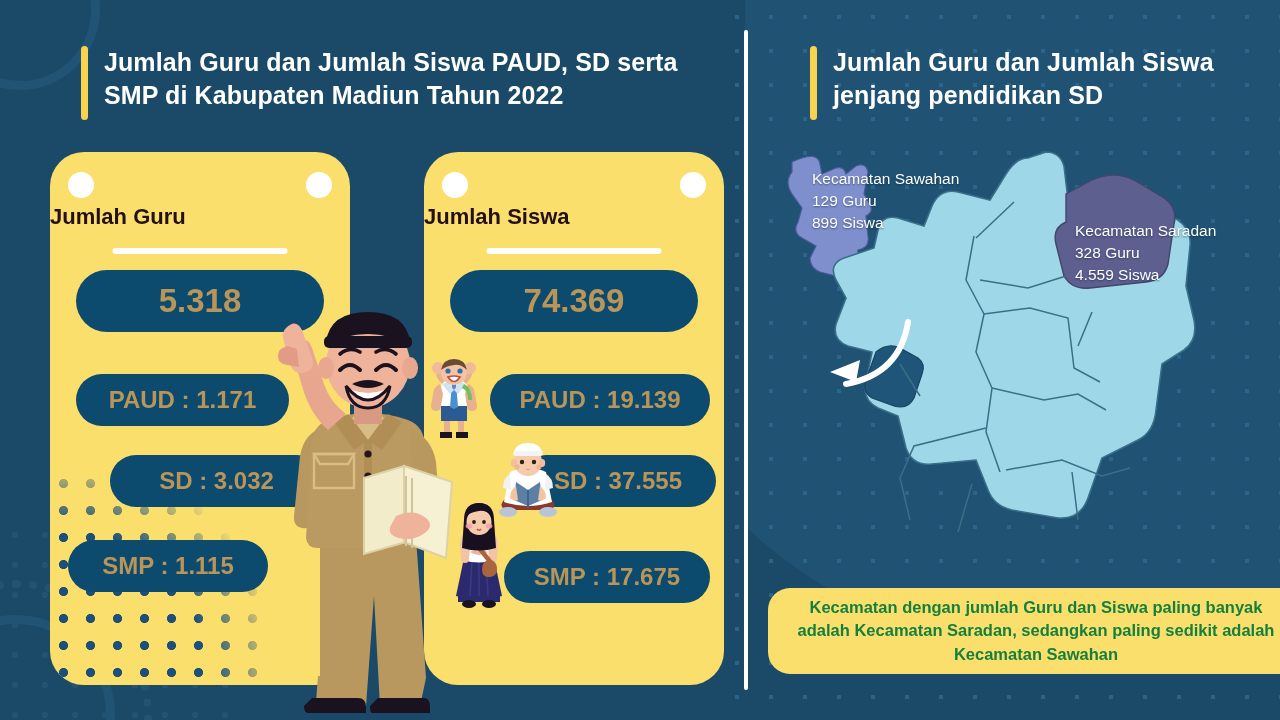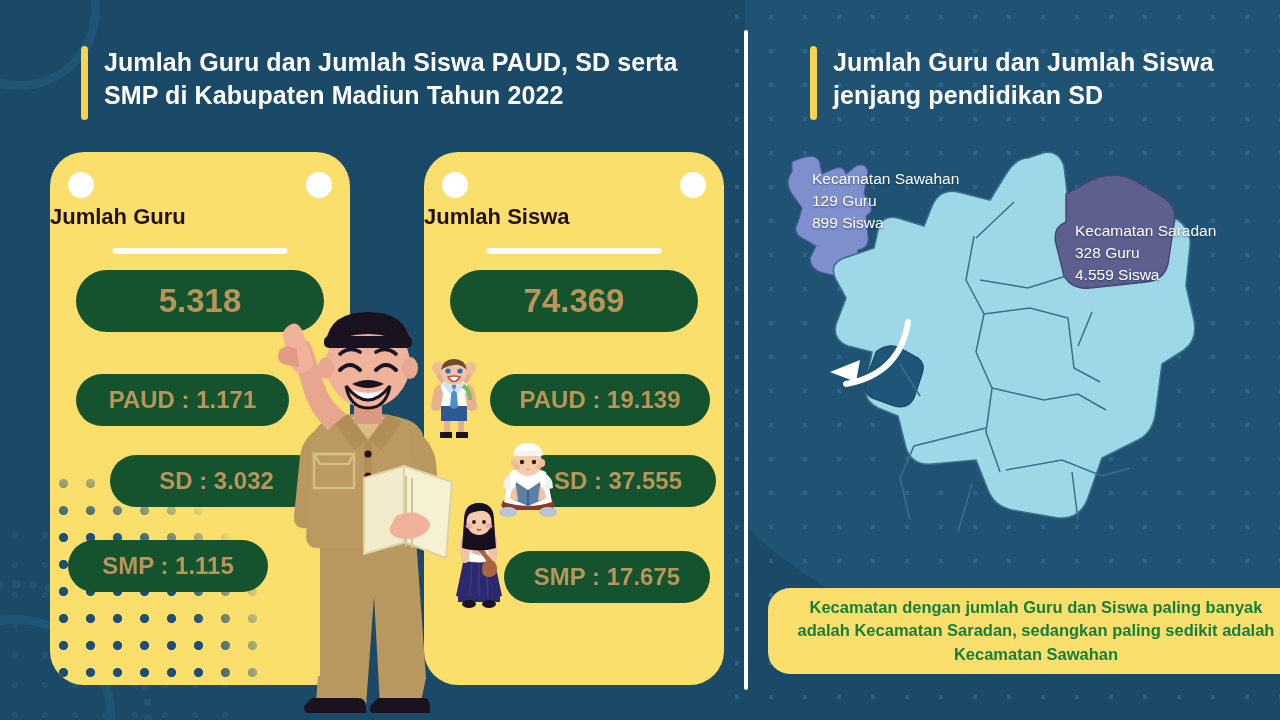--- a/index.html
+++ b/index.html
@@ -81,21 +81,21 @@
   .card-head {
     position:absolute; left:0; right:0; top:52px; 
     color:#241017; font-weight:bold; font-size:22px;
   }
   .card-rule {
     position:absolute; top:96px; left:50%; transform:translateX(-50%);
     width:175px; height:6px; background:#ffffff; border-radius:4px;
   }
 
   .pill {
-    position:absolute; background:#14532d; border-radius:40px;
+    position:absolute; background:#0c4a6e; border-radius:40px;
     display:flex; align-items:center; justify-content:center;
     color:#b99559; font-weight:bold;
   }
   .pill.big   { font-size:33px; height:62px; }
   .pill.small { font-size:24px; height:52px; }
 
   
   #g-total { left:26px;  top:118px; width:248px; }
   #g-paud  { left:26px;  top:222px; width:213px; }
   #g-sd    { left:60px;  top:303px; width:213px; }

